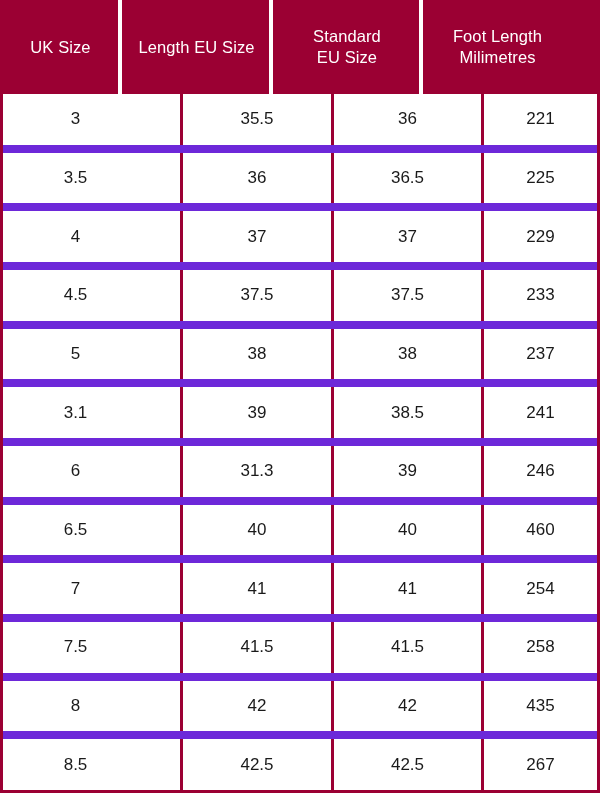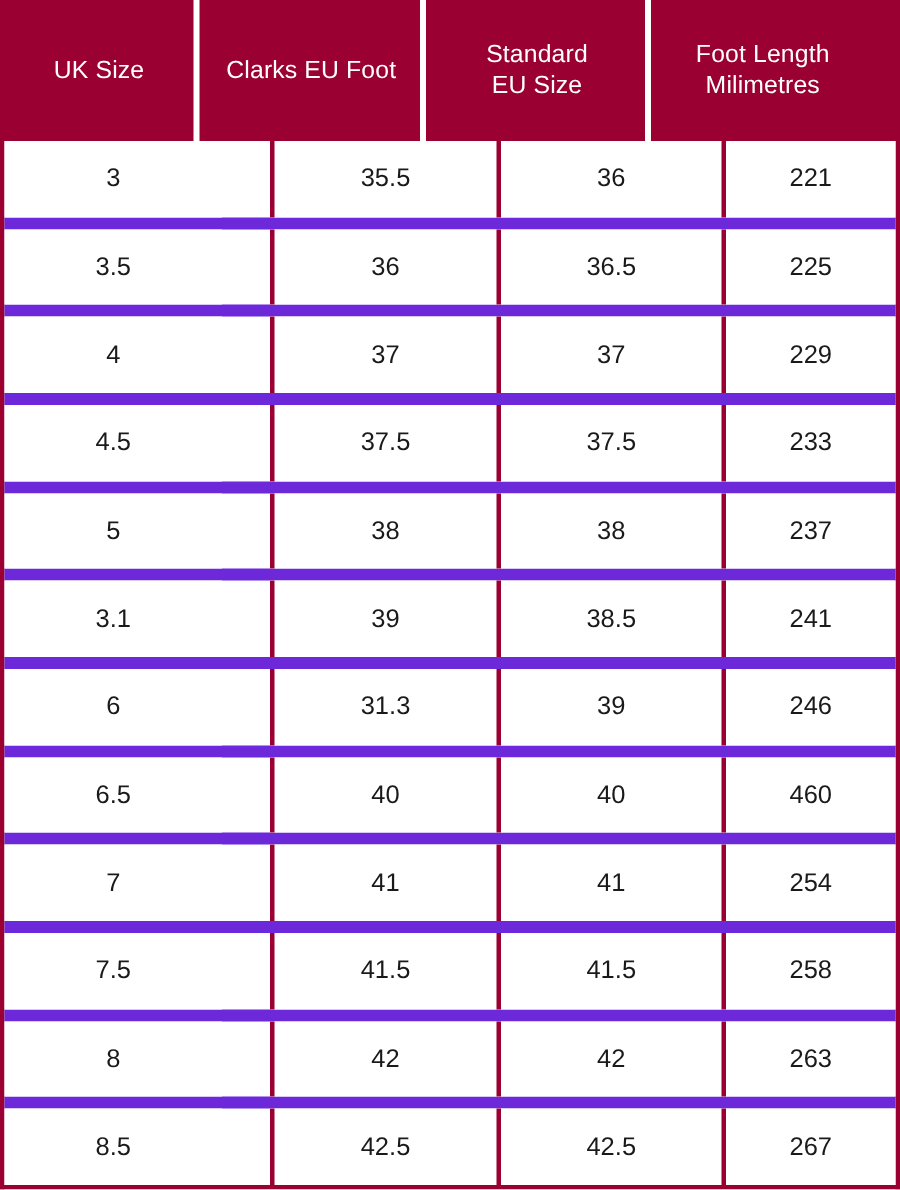--- a/index.html
+++ b/index.html
@@ -38,21 +38,21 @@
     align-items: center;
     justify-content: center;
     text-align: center;
     color: #ffffff;
     font-size: 16.5px;
     line-height: 1.25;
     letter-spacing: 0.1px;
     padding: 0 6px;
     position: relative;
   }
-  .header-cell.col0 { width: 132px; }
+  .header-cell.col0 { width: 121px; }
   .header-cell.col1 { width: 151px; }
   .header-cell.col2 { width: 150px; }
   .header-cell.col3 { width: 151px; }
 
   
   .header-cell.col1::before,
   .header-cell.col2::before,
   .header-cell.col3::before {
     content: "";
     position: absolute;
@@ -111,21 +111,21 @@
 </head>
 <body>
 
 <div id="size-chart">
 
   <div class="chart-header">
     <div class="header-cell col0">
       <span class="header-label">UK Size</span>
     </div>
     <div class="header-cell col1">
-      <span class="header-label">Clarks EU Foot</span>
+      <span class="header-label">Length EU Size</span>
     </div>
     <div class="header-cell col2">
       <span class="header-label">Standard
 EU Size</span>
     </div>
     <div class="header-cell col3">
       <span class="header-label">Foot Length
 Milimetres</span>
     </div>
   </div>
@@ -188,21 +188,21 @@
       <div class="chart-row">
         <div class="data-cell c0">7.5</div>
         <div class="data-cell c1">41.5</div>
         <div class="data-cell c2">41.5</div>
         <div class="data-cell c3">258</div>
       </div>
       <div class="chart-row">
         <div class="data-cell c0">8</div>
         <div class="data-cell c1">42</div>
         <div class="data-cell c2">42</div>
-        <div class="data-cell c3">263</div>
+        <div class="data-cell c3">435</div>
       </div>
       <div class="chart-row">
         <div class="data-cell c0">8.5</div>
         <div class="data-cell c1">42.5</div>
         <div class="data-cell c2">42.5</div>
         <div class="data-cell c3">267</div>
       </div>
     </div>
 
 </div>

